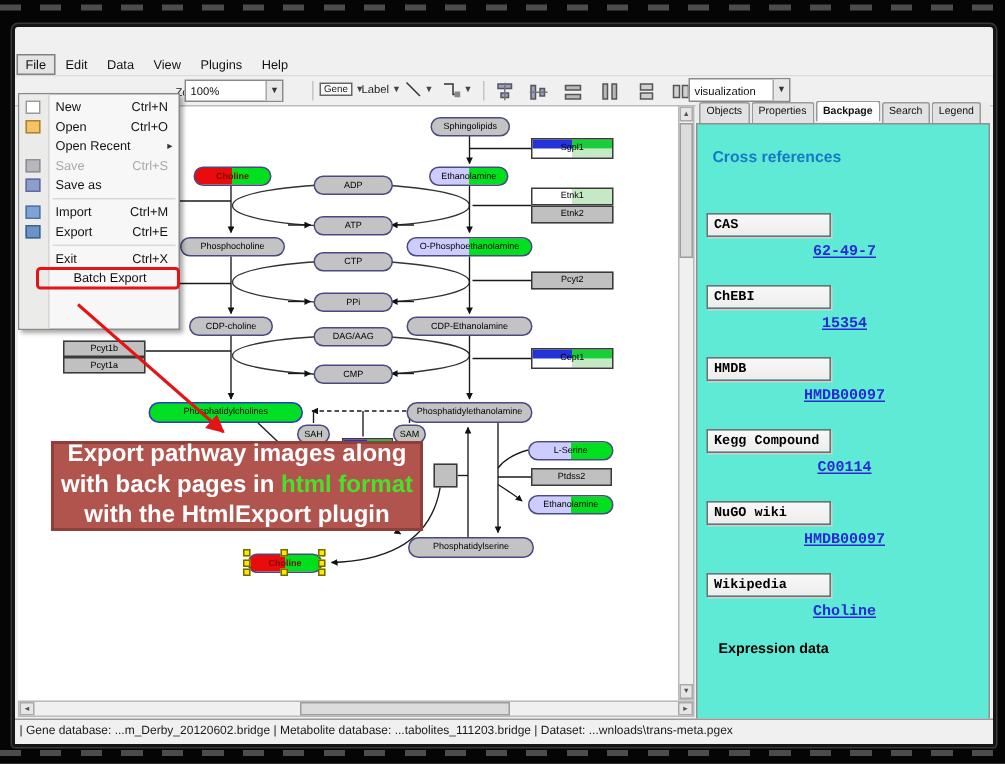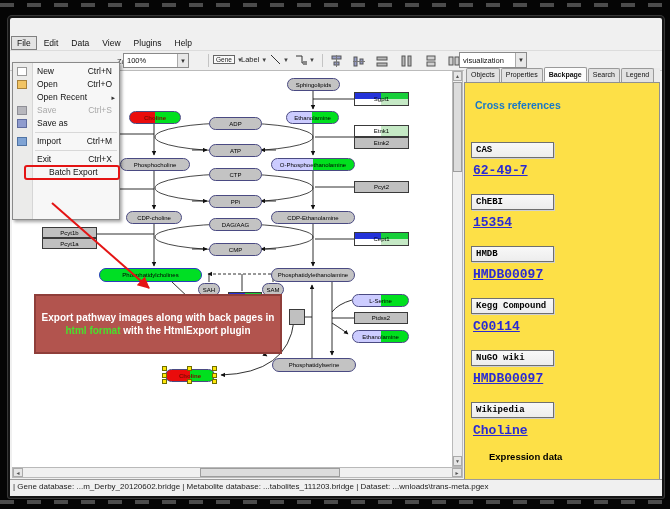--- a/index.html
+++ b/index.html
@@ -69,34 +69,34 @@
   
   .sb{position:absolute;background:#f0f0f0;border:1px solid #b9b9b9;box-sizing:border-box;}
   .sb-btn{position:absolute;background:#e6e6e6;border:1px solid #aaa;box-sizing:border-box;
           font-size:5px;color:#555;display:flex;align-items:center;justify-content:center;}
   .sb-thumb{position:absolute;background:#dcdcdc;border:1px solid #9d9d9d;box-sizing:border-box;}
   
   #sidebar{position:absolute;left:454px;top:50px;width:196px;height:426px;background:#ececec;}
   #tabs{position:absolute;left:2px;top:0;right:0;height:14px;display:flex;font-size:7px;color:#111;}
   .tab{padding:2px 4px 1px;border:1px solid #9a9a9a;border-bottom:none;background:#e2e2e2;margin-right:1px;border-radius:2px 2px 0 0;}
   .tab.active{background:#fcfcfc;font-weight:bold;position:relative;top:-1px;padding-top:3px;}
-  #bp{position:absolute;left:0;top:14px;right:0;bottom:0;background:#fde047;border:1px solid #909090;overflow:hidden;}
+  #bp{position:absolute;left:0;top:14px;right:0;bottom:0;background:#5eead4;border:1px solid #909090;overflow:hidden;}
   #bp-heading{position:absolute;left:10px;top:16px;font-size:10.5px;font-weight:bold;color:#1878c8;}
   #bp-sections{position:absolute;left:6px;top:56px;right:6px;}
   .bp-section{margin-bottom:13px;font-family:Liberation Mono, monospace;}
   .sec-header{display:inline-block;min-width:72px;border:1px solid #6f6f6f;background:linear-gradient(#f8f8f8,#ededed);
               font-size:9px;font-weight:bold;color:#000;padding:2px 5px 2px 4px;box-shadow:1px 1px 0 #cfcfcf;}
-  .sec-value{font-size:13px;font-weight:bold;margin:5px 0 0 2px;}
+  .sec-value{font-size:10px;font-weight:bold;margin:5px 0 0 2px;text-align:center;}
   .sec-value a{color:#2a2ad4;}
   .sec-value .plain{color:#222;font-weight:normal;}
-  #bp-footer{font-size:9.5px;font-weight:bold;color:#000;margin:4px 0 0 18px;}
+  #bp-footer{font-size:9.5px;font-weight:bold;color:#000;margin:4px 0 0 8px;}
   
   #annotation{position:absolute;left:24px;top:276px;width:240px;height:52px;background:#b2544e;border:2px solid #8f3e3a;
               display:flex;align-items:center;justify-content:center;text-align:center;
-              font-size:10px;font-weight:bold;color:#fff;line-height:1.3;padding:2px;}
+              font-size:16px;font-weight:bold;color:#fff;line-height:1.3;padding:2px;}
   #annotation .seg-green{color:#49e02c;}
   #overlay-svg{position:absolute;left:0;top:0;pointer-events:none;}
   
   #statusbar{position:absolute;left:0;right:0;bottom:2px;height:14px;background:#f0f0f0;border-top:1px solid #9b9b9b;
              font-size:8px;color:#1a1a1a;line-height:14px;padding-left:3px;white-space:nowrap;overflow:hidden;}
 </style>
 </head>
 <body>
 
 <div id="screen" data-name="screen">
@@ -302,20 +302,21 @@
     <div id="file-menu" data-name="file-menu">
       <div class="strip" data-name="menu-icon-strip"></div>
       <div id="file-menu-items">
           <div data-name="file-menu-item-new" class="menu-item"><span data-name="new-file-icon" class="mi-icon"></span><span data-name="menu-item-label" class="mi-label">New</span><span data-name="menu-item-shortcut" class="mi-shortcut">Ctrl+N</span></div>
           <div data-name="file-menu-item-open" class="menu-item"><span data-name="open-folder-icon" class="mi-icon"></span><span data-name="menu-item-label" class="mi-label">Open</span><span data-name="menu-item-shortcut" class="mi-shortcut">Ctrl+O</span></div>
           <div data-name="file-menu-item-open-recent" class="menu-item"><span data-name="blank-icon" class="mi-icon none"></span><span data-name="menu-item-label" class="mi-label">Open Recent</span><span data-name="submenu-arrow-icon" class="mi-caret">▸</span></div>
           <div data-name="file-menu-item-save" class="menu-item disabled"><span data-name="save-icon" class="mi-icon"></span><span data-name="menu-item-label" class="mi-label">Save</span><span data-name="menu-item-shortcut" class="mi-shortcut">Ctrl+S</span></div>
           <div data-name="file-menu-item-save-as" class="menu-item"><span data-name="save-as-icon" class="mi-icon"></span><span data-name="menu-item-label" class="mi-label">Save as</span></div>
           <div data-name="menu-separator" class="menu-sep"></div>
           <div data-name="file-menu-item-import" class="menu-item"><span data-name="import-icon" class="mi-icon"></span><span data-name="menu-item-label" class="mi-label">Import</span><span data-name="menu-item-shortcut" class="mi-shortcut">Ctrl+M</span></div>
+          <div data-name="file-menu-item-export" class="menu-item"><span data-name="export-icon" class="mi-icon"></span><span data-name="menu-item-label" class="mi-label">Export</span><span data-name="menu-item-shortcut" class="mi-shortcut">Ctrl+E</span></div>
           <div data-name="menu-separator" class="menu-sep"></div>
           <div data-name="file-menu-item-exit" class="menu-item"><span data-name="blank-icon" class="mi-icon none"></span><span data-name="menu-item-label" class="mi-label">Exit</span><span data-name="menu-item-shortcut" class="mi-shortcut">Ctrl+X</span></div>
           <div data-name="file-menu-item-batch-export" class="menu-item highlighted"><span data-name="blank-icon" class="mi-icon none"></span><span data-name="menu-item-label" class="mi-label">Batch Export</span></div>
         </div>
     </div>
 
     <div id="annotation" data-name="annotation-callout">
         <span id="annotation-text" data-name="annotation-text"><span data-name="annotation-segment">Export pathway images along with back pages in </span><span data-name="annotation-segment" class="seg-green">html format</span><span data-name="annotation-segment"> with the HtmlExport plugin</span></span>
       </div>
 

